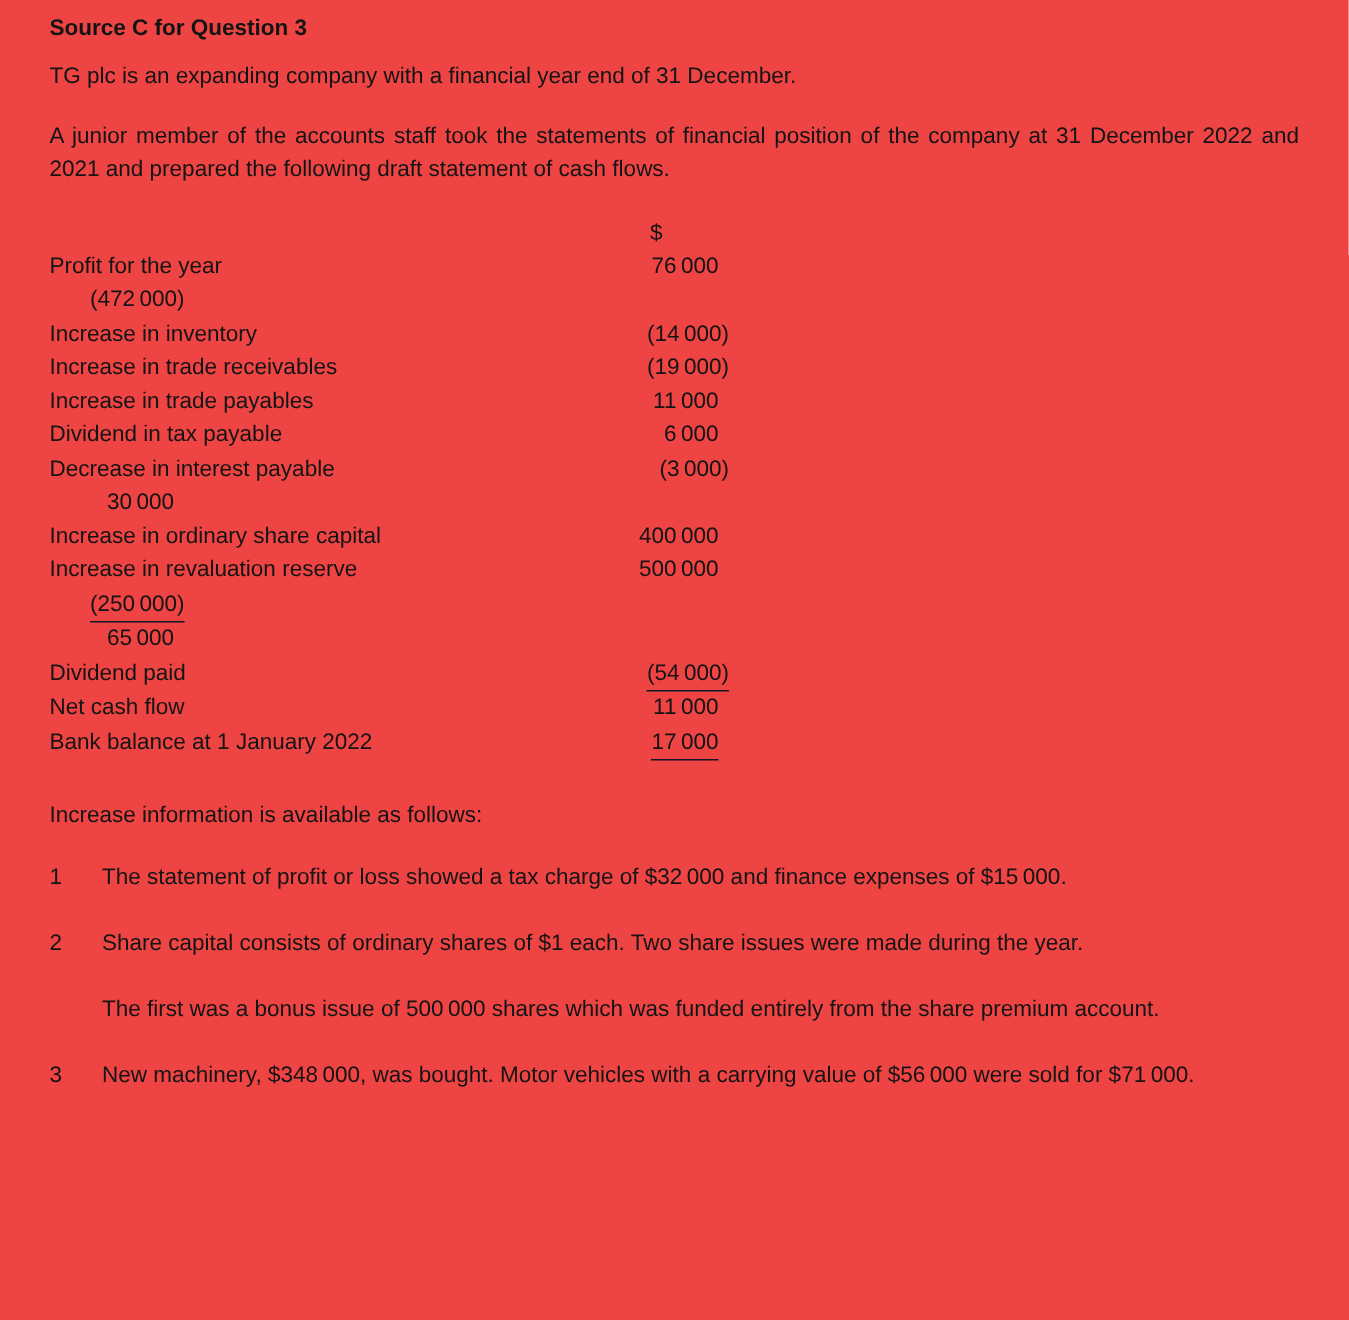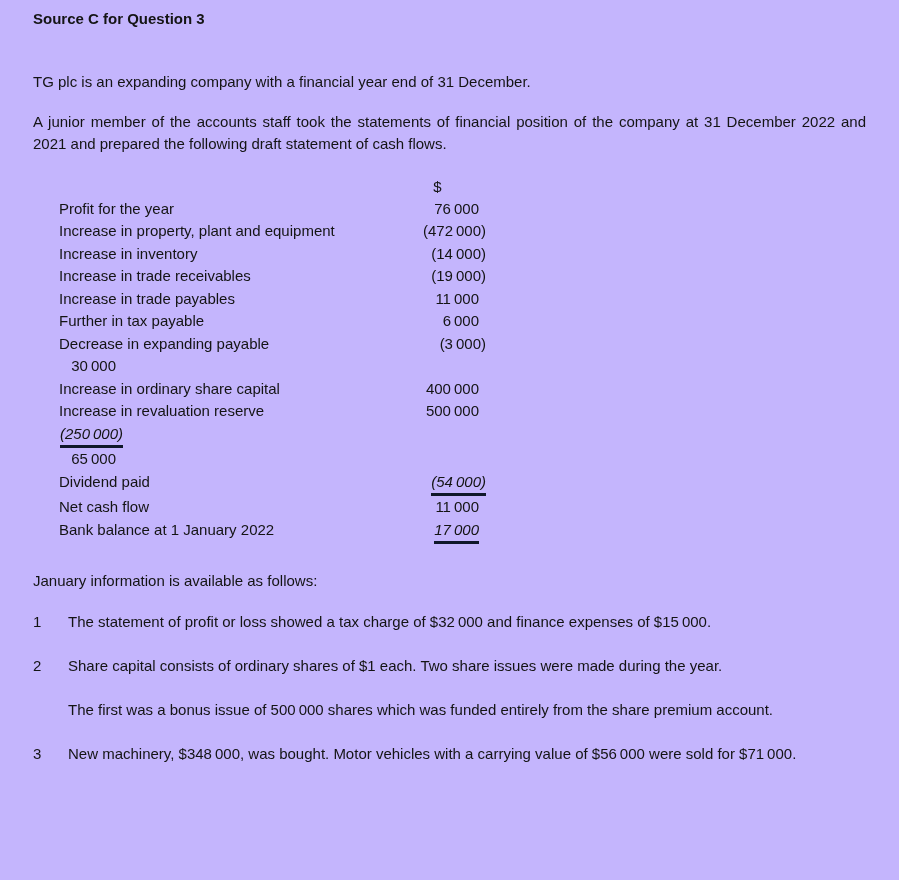--- a/index.html
+++ b/index.html
@@ -10,48 +10,48 @@
   body {
     font-family: "Liberation Sans", "DejaVu Sans", sans-serif;
     font-size: 15px;
     color: #141414;
   }
   .page {
     width: 899px;
     min-height: 880px;
     box-sizing: border-box;
     padding: 8px 33px 20px 33px;
-    background: #c4b5fd;
+    background: #ef4444;
   }
   p { margin: 0; line-height: 22px; }
   .title {
     margin: 0;
     font-size: 15px;
     font-weight: bold;
     line-height: 22px;
   }
-  .intro-1 { margin-top: 41px; }
+  .intro-1 { margin-top: 10px; }
   .intro-2 { margin-top: 18px; text-align: justify; }
 
   
   .statement { margin-top: 21px; width: 453px; }
   .s-row { display: flex; line-height: 21.5px; }
-  .s-label { flex: 1 1 auto; margin-left: 26px; }
+  .s-label { flex: 1 1 auto; }
   .s-amount {
     flex: 0 0 90px;
     width: 90px;
     text-align: right;
     white-space: nowrap;
     box-sizing: border-box;
   }
   .s-currency { text-align: center; padding-right: 7px; }
   .amt-text { display: inline-block; padding-bottom: 1px; }
   .paren-pad { display: inline-block; width: 7px; }
   .s-amount.neg .paren-pad { width: 0; }
-  .u-single { border-bottom: 3px solid #0f172a; font-style: italic; }
+  .u-single { border-bottom: 1px solid #0f172a; }
   .u-double { border-bottom: 3px double #141414; }
 
   .further-heading { margin-top: 26px; }
 
   
   .notes { margin-top: 0; }
   .note { display: flex; margin-top: 22px; }
   .note:first-child { margin-top: 19px; }
   .note-num { flex: 0 0 35px; width: 35px; line-height: 22px; }
   .note-body { flex: 1 1 auto; }
@@ -74,46 +74,45 @@
       <span class="s-label"></span>
       <span class="s-amount s-currency">$</span>
     </div>
     <div>
   <div class="s-row">
     <span class="s-label">Profit for the year</span>
     <span class="s-amount"><span class="amt-text">76 000</span><span class="paren-pad"></span></span>
   </div>
 
   <div class="s-row">
-    <span class="s-label">Increase in property, plant and equipment</span>
     <span class="s-amount neg"><span class="amt-text">(472 000)</span><span class="paren-pad"></span></span>
   </div>
 
   <div class="s-row">
     <span class="s-label">Increase in inventory</span>
     <span class="s-amount neg"><span class="amt-text">(14 000)</span><span class="paren-pad"></span></span>
   </div>
 
   <div class="s-row">
     <span class="s-label">Increase in trade receivables</span>
     <span class="s-amount neg"><span class="amt-text">(19 000)</span><span class="paren-pad"></span></span>
   </div>
 
   <div class="s-row">
     <span class="s-label">Increase in trade payables</span>
     <span class="s-amount"><span class="amt-text">11 000</span><span class="paren-pad"></span></span>
   </div>
 
   <div class="s-row">
-    <span class="s-label">Further in tax payable</span>
+    <span class="s-label">Dividend in tax payable</span>
     <span class="s-amount"><span class="amt-text">6 000</span><span class="paren-pad"></span></span>
   </div>
 
   <div class="s-row">
-    <span class="s-label">Decrease in expanding payable</span>
+    <span class="s-label">Decrease in interest payable</span>
     <span class="s-amount neg"><span class="amt-text">(3 000)</span><span class="paren-pad"></span></span>
   </div>
 
   <div class="s-row">
     <span class="s-amount"><span class="amt-text">30 000</span><span class="paren-pad"></span></span>
   </div>
 
   <div class="s-row">
     <span class="s-label">Increase in ordinary share capital</span>
     <span class="s-amount"><span class="amt-text">400 000</span><span class="paren-pad"></span></span>
@@ -143,21 +142,21 @@
   </div>
 
   <div class="s-row">
     <span class="s-label">Bank balance at 1 January 2022</span>
     <span class="s-amount"><span class="amt-text u-single">17 000</span><span class="paren-pad"></span></span>
   </div>
 
 </div>
   </div>
 
-  <p class="further-heading">January information is available as follows:</p>
+  <p class="further-heading">Increase information is available as follows:</p>
 
   <div class="notes">
   <div class="note">
     <span class="note-num">1</span>
     <div class="note-body">
           <p>The statement of profit or loss showed a tax charge of $32 000 and finance expenses of $15 000.</p>
         </div>
   </div>
 
   <div class="note">

